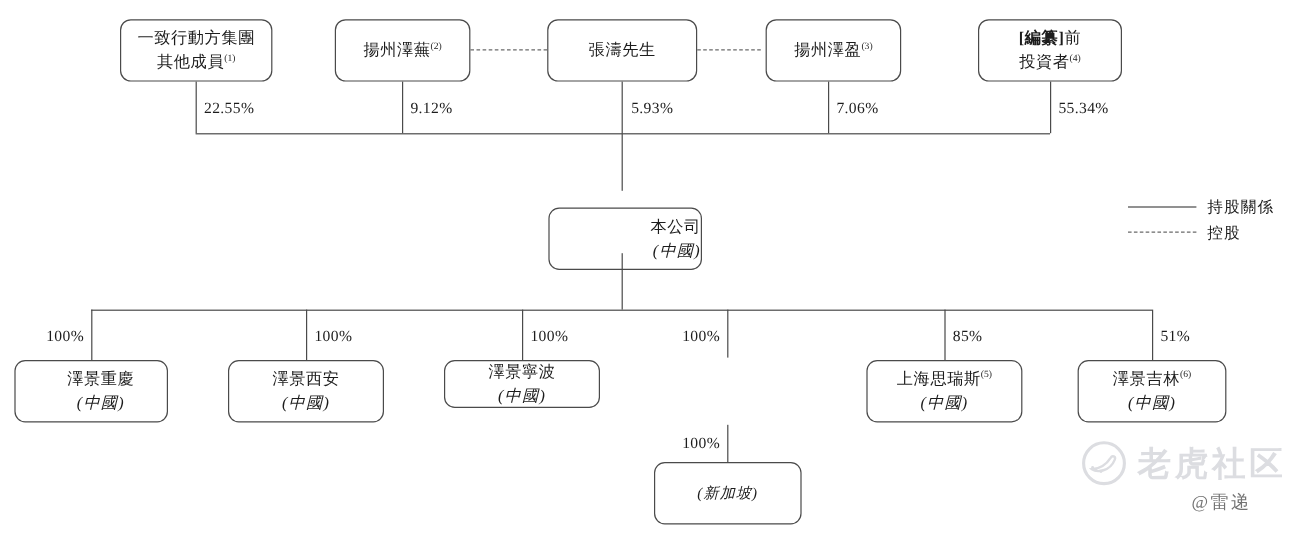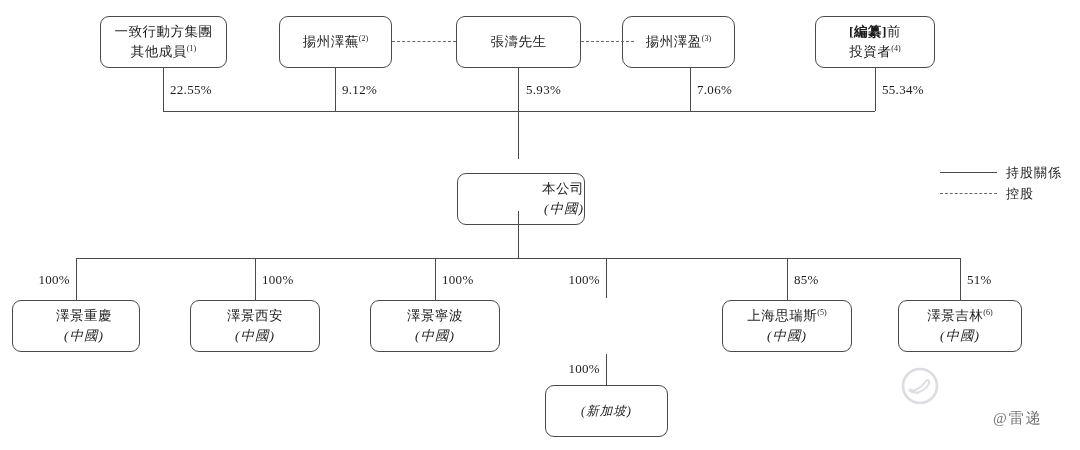--- a/index.html
+++ b/index.html
@@ -34,21 +34,21 @@
   <div class="node" style="left:100px;top:16px;width:127px;height:52px;">
     <div><span>一致行動方集團</span></div>
     <div><span>其他成員</span><sup>(1)</sup></div>
   </div>
   <div class="node" style="left:279px;top:16px;width:113px;height:52px;">
     <div><span>揚州澤蕪</span><sup>(2)</sup></div>
   </div>
   <div class="node" style="left:456px;top:16px;width:125px;height:52px;justify-content:center;">
     <div><span>張濤先生</span></div>
   </div>
-  <div class="node" style="left:622px;top:16px;width:113px;height:52px;border-radius:10px;">
+  <div class="node" style="left:638px;top:16px;width:113px;height:52px;">
     <div><span>揚州澤盈</span><sup>(3)</sup></div>
   </div>
   <div class="node" style="left:815px;top:16px;width:120px;height:52px;">
     <div><span class="bold">[編纂]</span><span>前</span></div>
     <div><span>投資者</span><sup>(4)</sup></div>
   </div>
 
   <div class="dline" style="left:392px;top:41px;width:64px;"></div>
   <div class="dline" style="left:581px;top:41px;width:53px;"></div>
 
@@ -96,21 +96,21 @@
   <div class="pct" style="left:967px;top:272px;">51%</div>
 
   <div class="node" style="left:12px;top:300px;width:128px;height:52px;padding-left:16px;">
     <div><span>澤景重慶</span></div>
     <div class="country"><span>(中國)</span></div>
   </div>
   <div class="node" style="left:190px;top:300px;width:130px;height:52px;">
     <div><span>澤景西安</span></div>
     <div class="country"><span>(中國)</span></div>
   </div>
-  <div class="node" style="left:370px;top:300px;width:130px;height:52px;text-align:right;">
+  <div class="node" style="left:370px;top:300px;width:130px;height:40px;text-align:right;">
     <div><span>澤景寧波</span></div>
     <div class="country"><span>(中國)</span></div>
   </div>
   <div class="node" style="left:722px;top:300px;width:130px;height:52px;">
     <div><span>上海思瑞斯</span><sup>(5)</sup></div>
     <div class="country"><span>(中國)</span></div>
   </div>
   <div class="node" style="left:898px;top:300px;width:124px;height:52px;">
     <div><span>澤景吉林</span><sup>(6)</sup></div>
     <div class="country"><span>(中國)</span></div>
@@ -124,15 +124,16 @@
 
   <div class="wm-logo">
     <svg width="38" height="38" viewBox="0 0 38 38">
       <circle cx="19" cy="19" r="17" fill="none" stroke="#dcdde1" stroke-width="2.6"></circle>
       <path d="M9 24 C13 27, 24 26, 28 16 C29 13.5, 26 12, 24.5 14.5 C21 20, 15 23.5, 9 24 Z" fill="none" stroke="#dcdde1" stroke-width="2"></path>
       <circle cx="9.5" cy="22.5" r="1.2" fill="#dcdde1"></circle>
       <circle cx="12.5" cy="25" r="1.2" fill="#dcdde1"></circle>
       <circle cx="16.5" cy="26" r="1.2" fill="#dcdde1"></circle>
     </svg>
   </div>
+  <div class="wm-brand">老虎社区</div>
   <div class="wm-handle">@雷递</div>
 
 </div>
 
 </body></html>

